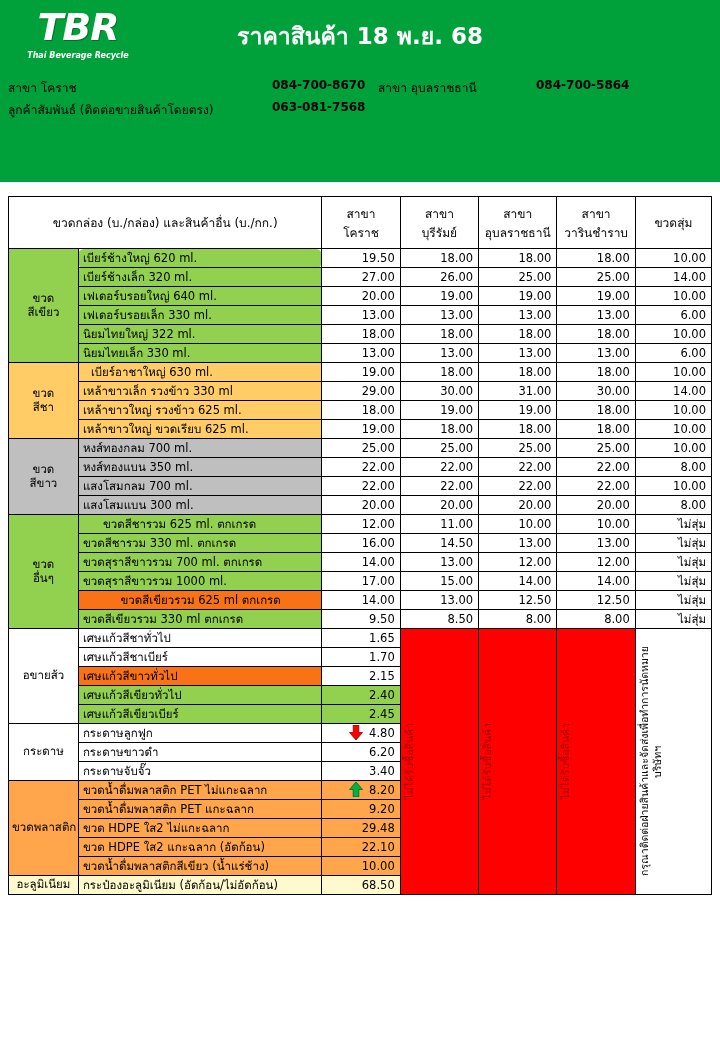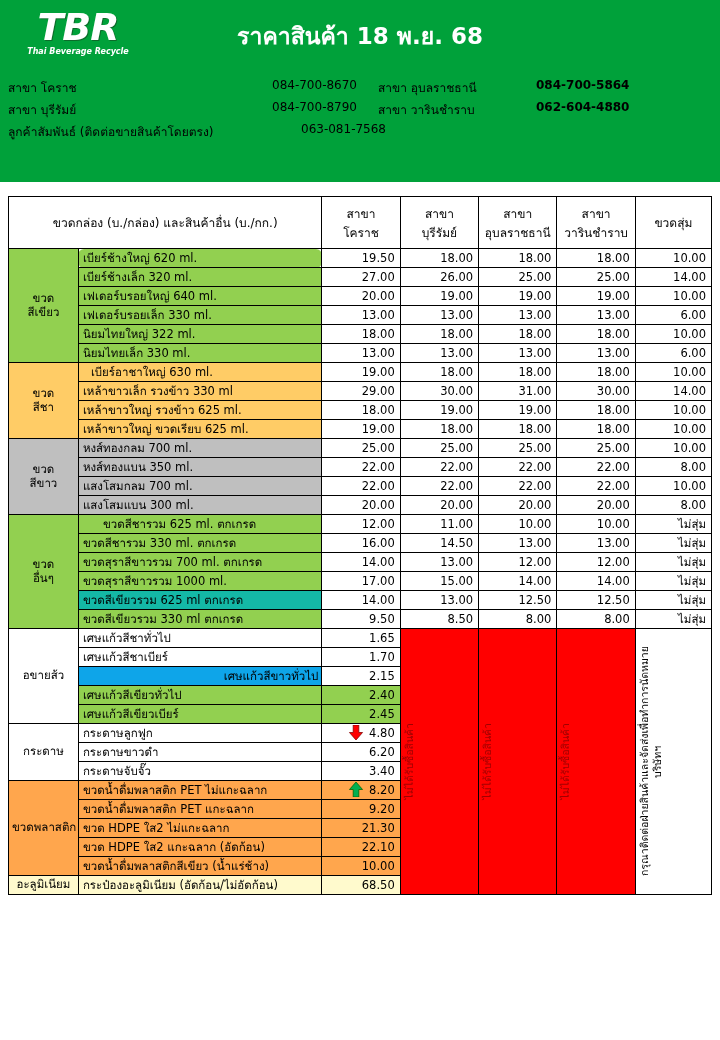--- a/index.html
+++ b/index.html
@@ -18,21 +18,21 @@
   
   .header {
     position: absolute; left: 0; top: 0;
     width: 720px; height: 182px;
     background: #00a13a;
   }
   .logo {
     position: absolute; left: 8px; top: 8px;
     width: 140px; height: 52px;
     color: #ffffff;
-    display: flex; flex-direction: column; align-items: center; justify-content: flex-start;
+    display: flex; flex-direction: column; align-items: center; justify-content: space-between;
   }
   .logo .tbr {
     font-family: "DejaVu Sans", sans-serif;
     font-weight: bold; font-style: italic;
     font-size: 38px; line-height: 38px;
     letter-spacing: -1px;
     text-shadow: 1px 1px 0 #0c6b2a;
   }
   .logo .tagline {
     font-size: 8px; font-style: italic; font-weight: bold;
@@ -43,25 +43,25 @@
     width: 420px; text-align: center;
     font-size: 23px; font-weight: bold; color: #ffffff;
   }
   .contacts {
     position: absolute; left: 8px; top: 78px;
     width: 700px;
     font-size: 12px; color: #000000;
   }
   .crow { position: relative; height: 22px; }
   .c-label  { position: absolute; left: 0px;   top: 0; }
-  .c-phone  { position: absolute; left: 264px; top: 0; font-weight: normal; }
+  .c-phone  { position: absolute; left: 264px; top: 0; font-weight: bold; }
   .c-label2 { position: absolute; left: 370px; top: 0; }
   .c-phone2 { position: absolute; left: 528px; top: 0; font-weight: bold; }
   .crow.wide .c-label { left: 0px; }
-  .crow.wide .c-phone { left: 264px; margin-left: 29px; }
+  .crow.wide .c-phone { left: 264px; }
 
   
   .tablewrap {
     position: absolute; left: 8px; top: 196px;
     width: 704px;
   }
   table {
     border-collapse: collapse;
     width: 704px;
     table-layout: fixed;
@@ -124,26 +124,20 @@
       <div class="tagline">Thai Beverage Recycle</div>
     </div>
     <div class="title">ราคาสินค้า 18 พ.ย. 68</div>
 
     <div class="contacts">
       <div class="crow">
         <span class="c-label">สาขา โคราช</span>
         <span class="c-phone">084-700-8670</span>
         <span class="c-label2">สาขา อุบลราชธานี</span>
         <span class="c-phone2">084-700-5864</span>
-      </div>
-      <div class="crow">
-        <span class="c-label">สาขา บุรีรัมย์</span>
-        <span class="c-phone">084-700-8790</span>
-        <span class="c-label2">สาขา วารินชำราบ</span>
-        <span class="c-phone2">062-604-4880</span>
       </div>
       <div class="crow wide">
         <span class="c-label">ลูกค้าสัมพันธ์ (ติดต่อขายสินค้าโดยตรง)</span>
         <span class="c-phone">063-081-7568</span>
       </div>
     </div>
   </div>
 
   <div class="tablewrap">
     <table>
@@ -333,21 +327,21 @@
           </tr>
           <tr>
             <td class="item" style="background: rgb(146, 208, 80);">ขวดสุราสีขาวรวม 1000 ml.</td>
             <td class="num">17.00</td>
             <td class="num">15.00</td>
             <td class="num">14.00</td>
             <td class="num">14.00</td>
             <td class="num">ไม่สุ่ม</td>
           </tr>
           <tr>
-            <td class="item" style="background: #14b8a6;">ขวดสีเขียวรวม 625 ml ตกเกรด</td>
+            <td class="item" style="background: #f97316; text-align: center;">ขวดสีเขียวรวม 625 ml ตกเกรด</td>
             <td class="num">14.00</td>
             <td class="num">13.00</td>
             <td class="num">12.50</td>
             <td class="num">12.50</td>
             <td class="num">ไม่สุ่ม</td>
           </tr>
           <tr>
             <td class="item" style="background: rgb(146, 208, 80);">ขวดสีเขียวรวม 330 ml ตกเกรด</td>
             <td class="num">9.50</td>
             <td class="num">8.50</td>
@@ -370,21 +364,21 @@
             </td>
             <td class="bg-white vcell" rowspan="14">
               <div class="vert">กรุณาติดต่อฝ่ายสินค้าและจัดส่งเพื่อทำการนัดหมายบริษัทฯ</div>
             </td>
           </tr>
           <tr>
             <td class="item" style="background: rgb(255, 255, 255);">เศษแก้วสีชาเบียร์</td>
             <td class="num arrow-cell" style="background: rgb(255, 255, 255);">1.70</td>
           </tr>
           <tr>
-            <td class="item" style="background: #0ea5e9; text-align: right;">เศษแก้วสีขาวทั่วไป</td>
+            <td class="item" style="background: #f97316;">เศษแก้วสีขาวทั่วไป</td>
             <td class="num arrow-cell" style="background: rgb(255, 255, 255);">2.15</td>
           </tr>
           <tr>
             <td class="item" style="background: rgb(146, 208, 80);">เศษแก้วสีเขียวทั่วไป</td>
             <td class="num arrow-cell" style="background: rgb(146, 208, 80);">2.40</td>
           </tr>
           <tr>
             <td class="item" style="background: rgb(146, 208, 80);">เศษแก้วสีเขียวเบียร์</td>
             <td class="num arrow-cell" style="background: rgb(146, 208, 80);">2.45</td>
           </tr>
@@ -409,21 +403,21 @@
             <td class="num arrow-cell" style="background: rgb(255, 166, 77);"><svg class="arrow-up" viewBox="0 0 16 16">
                 <polygon points="8,0 15,8 11,8 11,16 5,16 5,8 1,8" fill="#00b050" stroke="#006400" stroke-width="0.8"></polygon>
               </svg>8.20</td>
           </tr>
           <tr>
             <td class="item" style="background: rgb(255, 166, 77);">ขวดน้ำดื่มพลาสติก PET แกะฉลาก</td>
             <td class="num arrow-cell" style="background: rgb(255, 166, 77);">9.20</td>
           </tr>
           <tr>
             <td class="item" style="background: rgb(255, 166, 77);">ขวด HDPE ใส2 ไม่แกะฉลาก</td>
-            <td class="num arrow-cell" style="background: rgb(255, 166, 77);">21.30</td>
+            <td class="num arrow-cell" style="background: rgb(255, 166, 77);">29.48</td>
           </tr>
           <tr>
             <td class="item" style="background: rgb(255, 166, 77);">ขวด HDPE ใส2 แกะฉลาก (อัดก้อน)</td>
             <td class="num arrow-cell" style="background: rgb(255, 166, 77);">22.10</td>
           </tr>
           <tr>
             <td class="item" style="background: rgb(255, 166, 77);">ขวดน้ำดื่มพลาสติกสีเขียว (น้ำแร่ช้าง)</td>
             <td class="num arrow-cell" style="background: rgb(255, 166, 77);">10.00</td>
           </tr>
           <tr>

